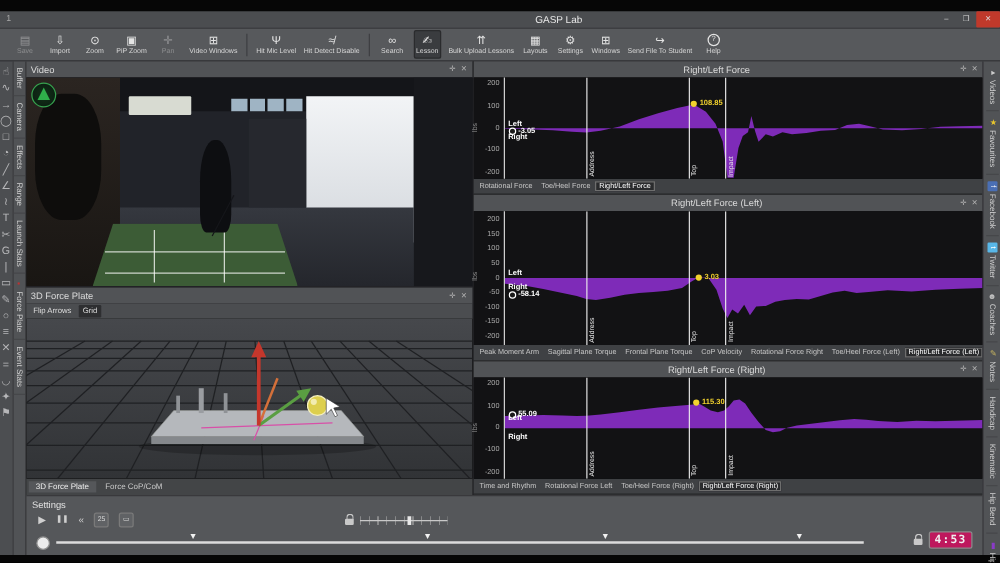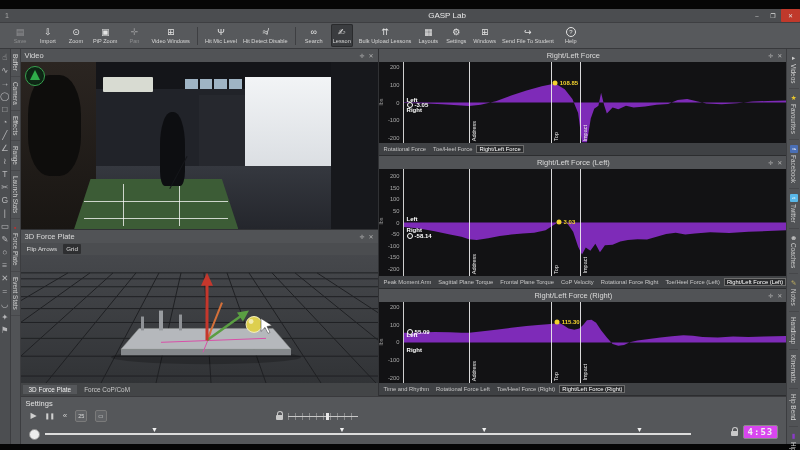--- a/index.html
+++ b/index.html
@@ -102,21 +102,21 @@
   .zslider .zticks{position:absolute;left:0;right:0;top:0;bottom:0;background:repeating-linear-gradient(90deg,#aaa 0 1px,transparent 1px 7px);opacity:.6;}
   .zslider .zthumb{position:absolute;left:55%;top:0;width:3px;height:7px;background:#e8e8e8;}
   .lock{width:7px;height:5px;background:#c9c9c9;border-radius:1px;position:relative;margin-top:3px;}
   .lock::before{content:"";position:absolute;top:-4px;left:1px;width:4px;height:4px;border:1px solid #c9c9c9;border-bottom:none;border-radius:3px 3px 0 0;}
   .timeline{position:absolute;top:30px;left:8px;right:95px;height:14px;}
   .knob{position:absolute;left:0;top:2px;width:9px;height:9px;border-radius:50%;background:#ececec;border:1px solid #8f8f8f;}
   .tl-track{position:absolute;left:16px;right:0;top:0;bottom:0;}
   .tl-line{position:absolute;left:0;right:0;top:6px;height:2px;background:#dcdcdc;}
   .tlm{position:absolute;top:-1px;transform:translateX(-50%);font-size:7px;color:#f2f2f2;}
   .t-right{position:absolute;right:8px;top:28px;display:flex;align-items:center;gap:5px;}
-  .time-display{font-family:"DejaVu Sans Mono",monospace;font-weight:bold;font-size:9px;letter-spacing:1px;color:#f0f0f0;background:#d946ef;border:1px solid #8a8a8a;border-radius:2px;padding:1px 4px;line-height:10px;}
+  .time-display{font-family:"DejaVu Sans Mono",monospace;font-weight:bold;font-size:9px;letter-spacing:1px;color:#f0f0f0;background:#be185d;border:1px solid #8a8a8a;border-radius:2px;padding:1px 4px;line-height:10px;}
   .bottom-black{height:7px;background:#060606;}
 </style>
 </head>
 <body>
 
 <div id="app">
   <div class="top-black"></div>
 
   <div class="titlebar">
     <span class="win-badge">1</span>

